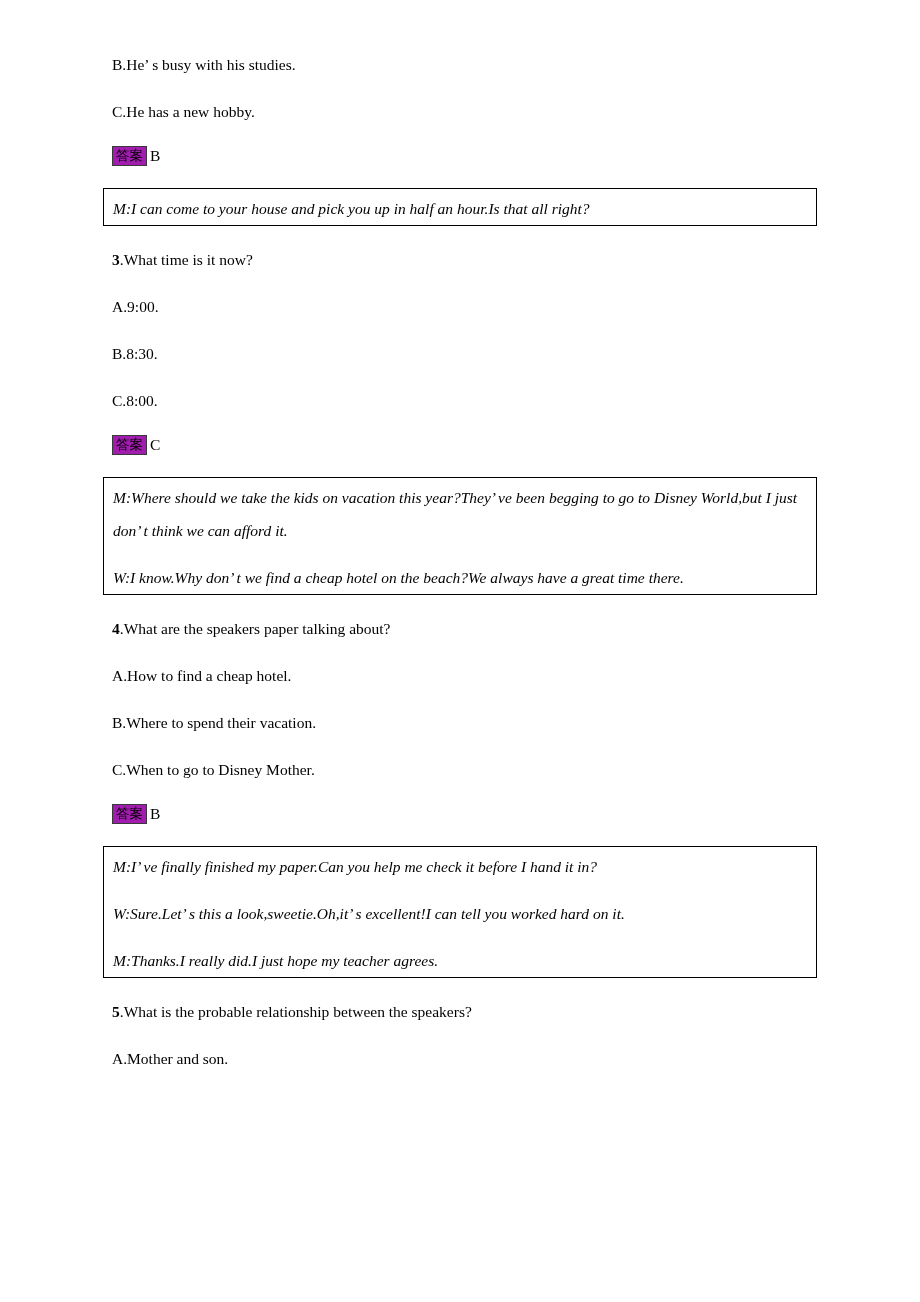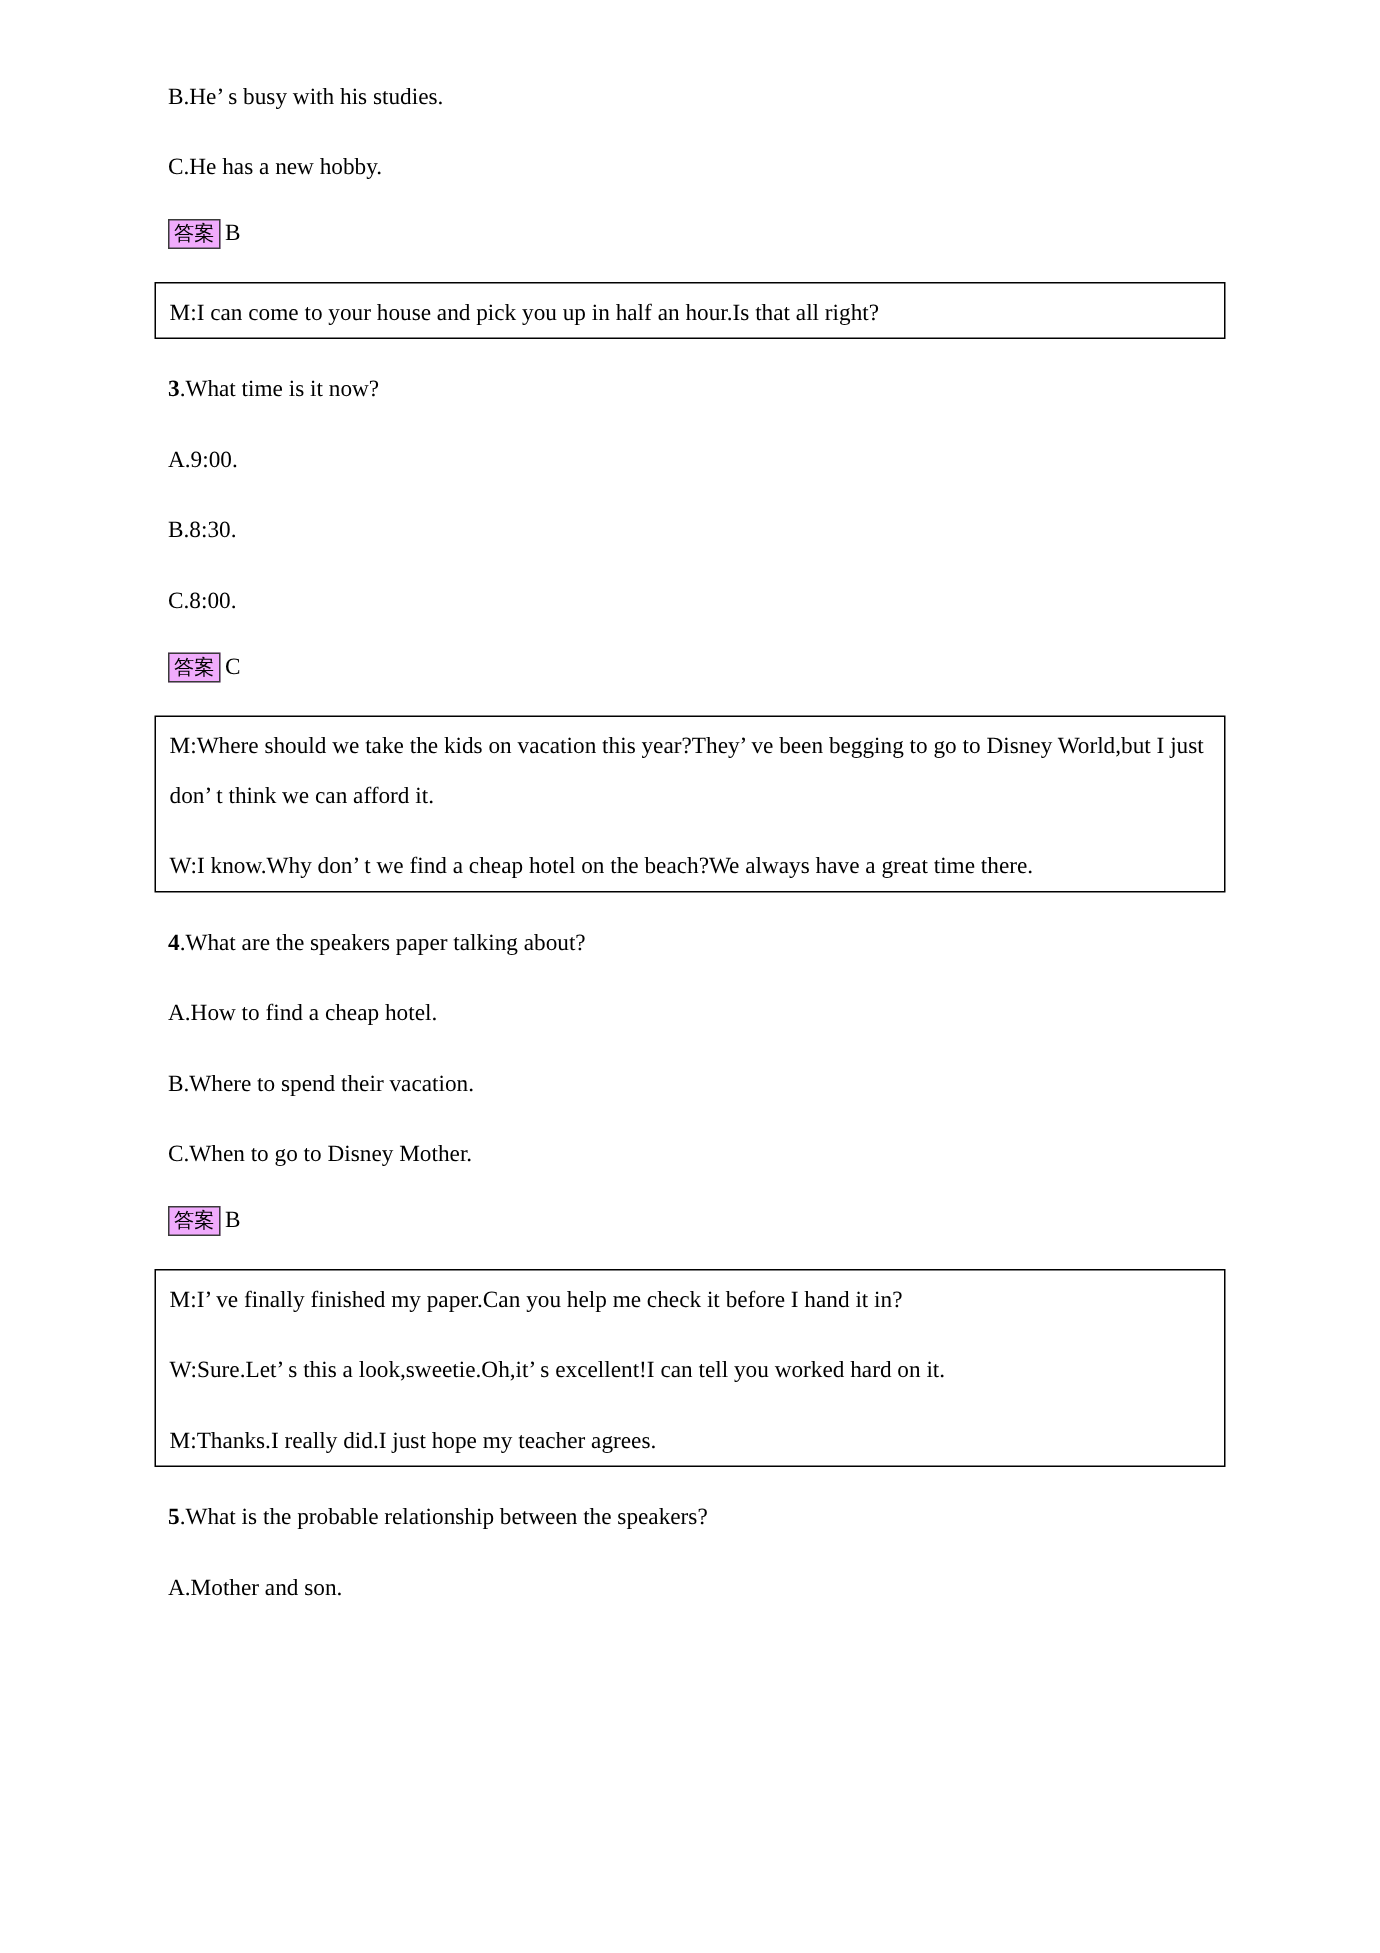--- a/index.html
+++ b/index.html
@@ -13,31 +13,31 @@
   .page { padding:55px 103px 40px 103px; }
   .line { line-height:19px; margin:0 0 28px 0; padding-left:9px; }
   .qnum { font-weight:bold; }
   .answer-row {
     margin:-4px 0 22px 0; padding-left:9px;
     height:21px; display:flex; align-items:center;
   }
   .answer-box {
     display:inline-block;
     border:1px solid #3a3a3a;
-    background:#f0abfc;
+    background:#a21caf;
     font-size:13.5px; line-height:16px;
     padding:1px 3px;
   }
   .answer-letter { margin-left:3px; line-height:19px; }
   .dialog {
     border:1px solid #000000;
     padding:3px 10px 0 9px;
     margin:0 0 24px 0;
   }
-  .dialog p { line-height:33px; margin:0 0 14px 0; }
+  .dialog p { line-height:33px; margin:0 0 14px 0;font-style:italic; }
   .dialog p:last-child { margin-bottom:0; }
 </style>
 </head>
 <body>
 
 <div class="page">
 
   <p class="line">B.He’ s busy with his studies.</p>
   <p class="line">C.He has a new hobby.</p>
 

